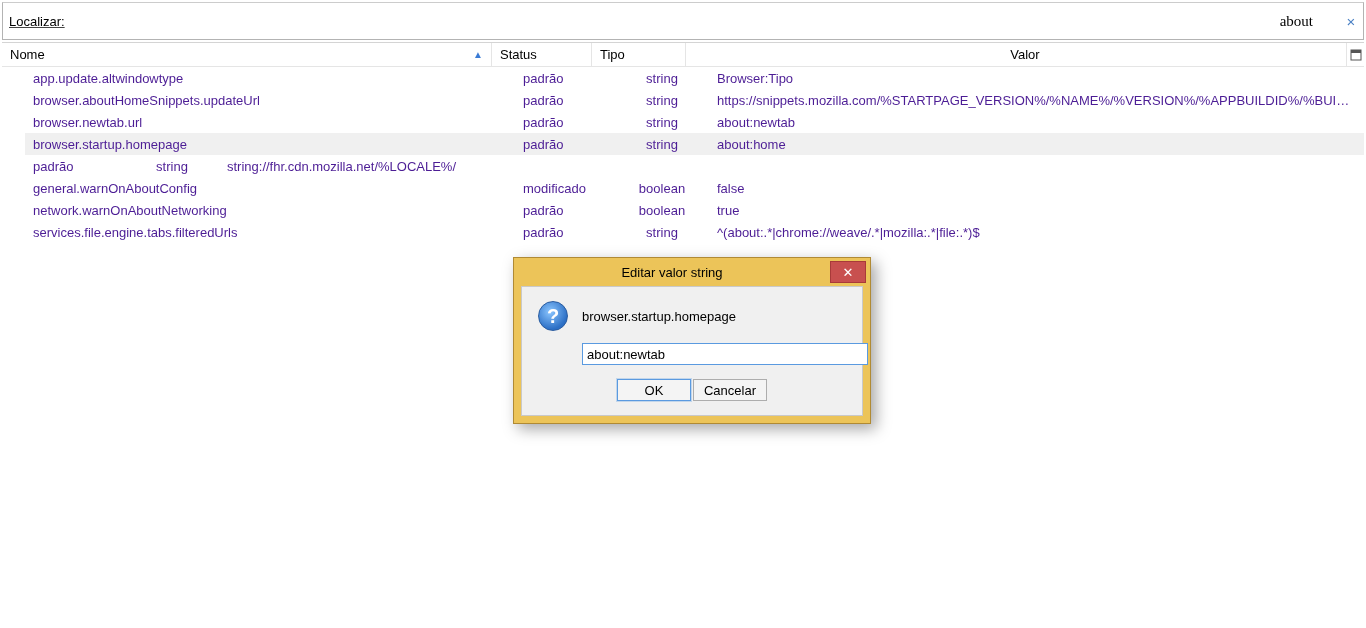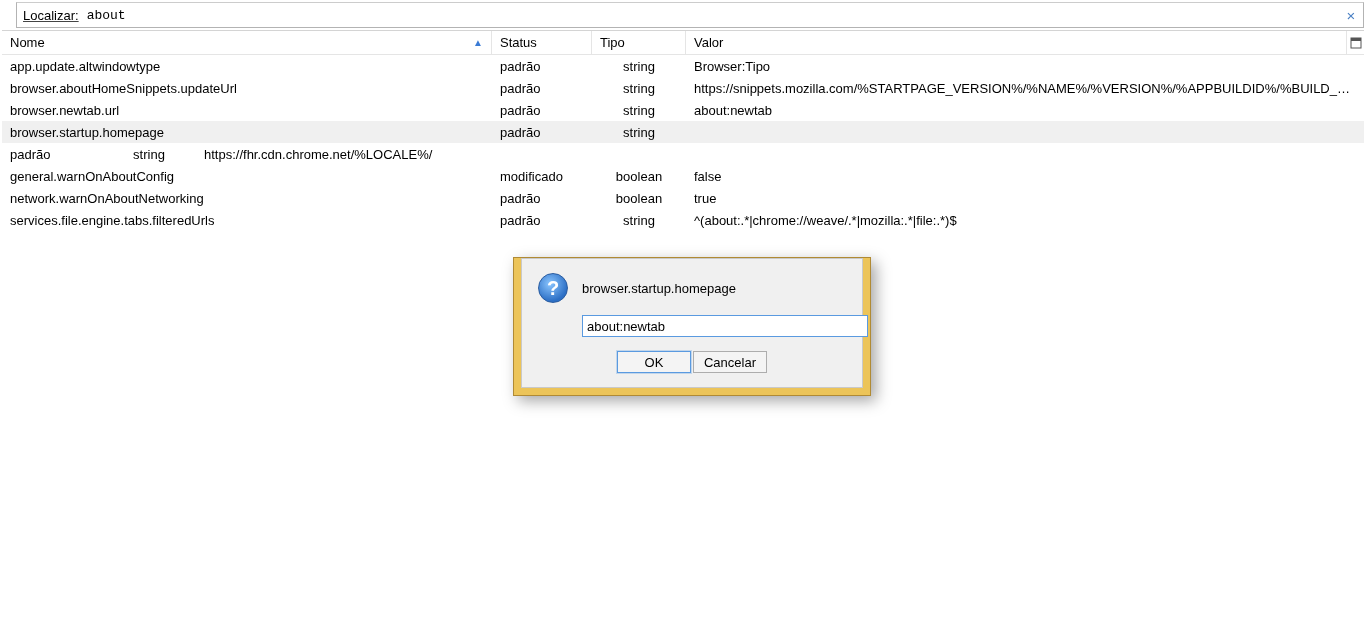--- a/index.html
+++ b/index.html
@@ -13,38 +13,40 @@
   position: relative;
   overflow: hidden;
 }
 
 
 .search-row {
   display: flex;
   align-items: center;
   border: 1px solid #b3b3b3;
   border-top: 1px solid #cccccc;
-  height: 26px;
-  background: #fff;
-  margin: 2px 2px 0 16px;
+  height: 38px;
+  background: #fff;
+  margin: 2px 2px 0 2px;
+  gap: 30px;
 }
 .search-label {
   padding: 0 6px 0 6px;
   color: #000;
   text-decoration: underline;
   text-decoration-color: #444;
 }
 .search-input {
   flex: 1;
   border: none;
   outline: none;
   height: 22px;
-  font-family: Liberation Mono, monospace;
-  font-size: 13px;
+  font-family: Liberation Serif, serif;
+  font-size: 15px;
   padding-left: 2px;
+  text-align: right;
 }
 .search-clear {
   width: 20px;
   text-align: center;
   color: #4a80c4;
   font-size: 15px;
   cursor: pointer;
   padding-right: 4px;
 }
 
@@ -84,35 +86,36 @@
   border-left: 1px solid #e5e5e5;
   cursor: pointer;
 }
 .column-picker svg { width: 12px; height: 12px; }
 
 .tbody { }
 .tr {
   display: flex;
   height: 22px;
   align-items: center;
-  color: #000000;
+  color: #4c1d95;
+  margin-left: 23px;
 }
 .tr.selected { background: #f0f0f0; }
 .tr.bold .td { font-weight: normal; }
 .td {
   padding: 0 8px;
   white-space: nowrap;
   overflow: hidden;
   text-overflow: ellipsis;
 }
 
 .col-name  { width: 490px; }
 .col-status{ width: 100px; }
 .col-type  { width: 94px; text-align: center; }
-.col-value { flex: 1; }
+.col-value { flex: 1; justify-content: center; }
 
 
 .dialog {
   position: absolute;
   left: 513px;
   top: 257px;
   width: 358px;
   background: #ecc459;
   border: 1px solid #b08a34;
   box-shadow: 5px 5px 14px rgba(0,0,0,0.35);
@@ -235,25 +238,26 @@
       <div class="tr">
         <div class="td col-name">browser.newtab.url</div>
         <div class="td col-status">padrão</div>
         <div class="td col-type">string</div>
         <div class="td col-value">about:newtab</div>
       </div>
       <div class="tr selected">
         <div class="td col-name">browser.startup.homepage</div>
         <div class="td col-status">padrão</div>
         <div class="td col-type">string</div>
-      </div>
-      <div class="tr">
-        <div class="td col-status">padrão</div>
-        <div class="td col-type">string</div>
-        <div class="td col-value">https://fhr.cdn.chrome.net/%LOCALE%/</div>
+        <div class="td col-value">about:home</div>
+      </div>
+      <div class="tr">
+        <div class="td col-status">padrão</div>
+        <div class="td col-type">string</div>
+        <div class="td col-value">string://fhr.cdn.mozilla.net/%LOCALE%/</div>
       </div>
       <div class="tr bold">
         <div class="td col-name">general.warnOnAboutConfig</div>
         <div class="td col-status">modificado</div>
         <div class="td col-type">boolean</div>
         <div class="td col-value">false</div>
       </div>
       <div class="tr">
         <div class="td col-name">network.warnOnAboutNetworking</div>
         <div class="td col-status">padrão</div>
@@ -263,20 +267,26 @@
       <div class="tr">
         <div class="td col-name">services.file.engine.tabs.filteredUrls</div>
         <div class="td col-status">padrão</div>
         <div class="td col-type">string</div>
         <div class="td col-value">^(about:.*|chrome://weave/.*|mozilla:.*|file:.*)$</div>
       </div>
     </div>
 </div>
 
 <div class="dialog">
+  <div class="dialog-title">
+    <span class="dialog-title-text">Editar valor string</span>
+    <div class="dialog-close">
+      <span>✕</span>
+    </div>
+  </div>
   <div class="dialog-body">
     <div class="dlg-row1">
       <div class="q-icon">?</div>
       <span class="dlg-label">browser.startup.homepage</span>
     </div>
     <input class="dlg-input" type="text" value="about:newtab" style="">
     <div class="dlg-buttons">
       <button class="dlg-btn primary">OK</button>
       <button class="dlg-btn">Cancelar</button>
     </div>

